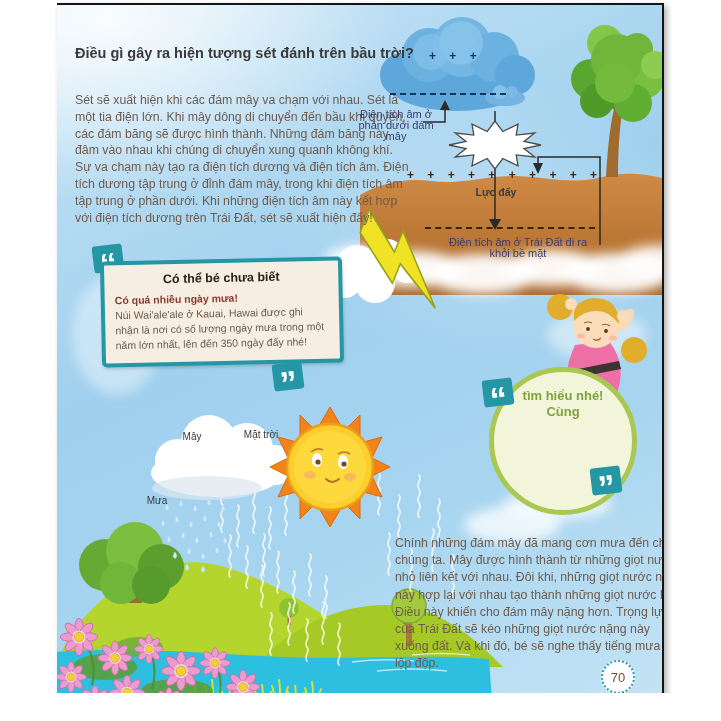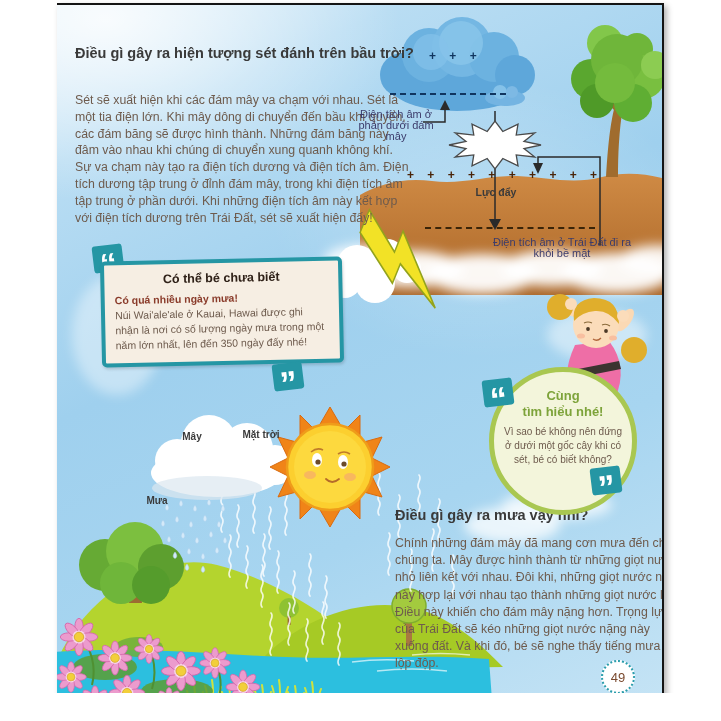--- a/index.html
+++ b/index.html
@@ -14,40 +14,40 @@
       linear-gradient(155deg,#dceef9 0%,#b9ddf3 16%,#9fd0ee 42%,#a7d5f0 68%,#c6e4f5 100%);}
   .pos{position:absolute;}
   .scene{position:absolute;left:0;top:0;}
   .title1{left:18px;top:40px;width:348px;font-size:14.5px;font-weight:bold;color:#3a3a3a;}
   .para{color:#6e5b4d;font-size:12.3px;}
   .para1{left:18px;top:87px;width:334px;line-height:16.8px;}
   .para2{left:338px;top:530px;width:288px;line-height:17.2px;}
   .title2{left:338px;top:502px;width:282px;font-size:14.5px;font-weight:bold;color:#3a3a3a;}
   .diag-label{font-size:11px;line-height:11px;color:#3c3c6b;text-align:center;}
   .lbl-cloud{left:300px;top:104px;width:78px;}
-  .lbl-ground{left:385px;top:232px;width:152px;margin-left:44px;}
+  .lbl-ground{left:385px;top:232px;width:152px;}
   .cloud-plus{left:372px;top:44px;font-weight:bold;font-size:12px;color:#10355f;letter-spacing:5px;}
   .ground-plus{left:350px;top:163px;width:252px;font-weight:bold;font-size:12px;color:#4a2408;letter-spacing:5px;}
   .dash{border-top:2px dashed #10355f;height:0;}
   .cloud-dash{left:333px;top:88px;width:116px;}
   .under-dash{left:368px;top:222px;width:170px;border-top:2.5px dashed #3a2408;}
   .force-label{left:409px;top:133px;width:60px;text-align:center;font-size:10.5px;font-weight:bold;color:#3a3a3a;margin-top:48px;}
   .fact-box{left:44px;top:254px;width:214px;background:#f6eee3;border:4px solid #2596a4;border-radius:5px;
             padding:8px 10px 10px;transform:rotate(-1.2deg);box-shadow:1px 2px 3px rgba(0,0,0,0.15);}
   .fact-title{text-align:center;font-weight:bold;font-size:12.5px;color:#2f2118;margin-bottom:7px;}
   .fact-sub{font-weight:bold;font-size:10.5px;color:#8a3b2a;margin-bottom:2px;}
   .fact-body{font-size:10.5px;line-height:15px;color:#6e5b4d;}
   .quote{width:30px;height:27px;background:#2596a4;color:#ffffff;border-radius:3px;
          display:flex;align-items:flex-start;justify-content:center;font-size:34px;line-height:40px;
          font-weight:bold;transform:rotate(-7deg);z-index:6;}
   .bubble{left:432px;top:362px;width:148px;height:148px;border-radius:50%;background:#f3f5db;
           border:5px solid #a9c751;box-sizing:border-box;text-align:center;z-index:5;}
   .bubble-title{margin-top:16px;font-weight:bold;font-size:13px;color:#7da33a;line-height:16px;}
   .bubble-body{margin:5px auto 0;width:124px;font-size:10px;line-height:14px;color:#6e5b4d;}
-  .wlabel{font-size:10px;color:#3a3a3a;text-align:center;font-weight:bold;}
+  .wlabel{font-size:10px;color:#3a3a3a;text-align:center;}
   .lbl-may{left:105px;top:426px;width:60px;}
   .lbl-mattroi{left:172px;top:424px;width:64px;}
   .lbl-mua{left:80px;top:490px;width:40px;}
   .badge{left:544px;top:655px;width:30px;height:30px;background:#ffffff;border:2px dotted #2b9dab;
          border-radius:50%;display:flex;align-items:center;justify-content:center;
          font-size:13px;color:#7a4a2f;z-index:6;}
   .z7{z-index:7;}
 </style>
 </head>
 <body>
@@ -322,29 +322,27 @@
 
     <div class="pos wlabel lbl-may">Mây</div>
     <div class="pos wlabel lbl-mattroi">Mặt trời</div>
     <div class="pos wlabel lbl-mua">Mưa</div>
 
     <div class="pos quote z7" style="left:426px;top:374px;">
         <span>“</span>
       </div>
     <div class="pos bubble">
       <div class="bubble-title">
+        <div>tìm hiểu nhé!</div>
         <div>Cùng</div>
-        <div>tìm hiểu nhé!</div>
-      </div>
-      <div class="bubble-body">Vì sao bé không nên đứng ở dưới một gốc cây khi có sét, bé có biết không?</div>
+      </div>
     </div>
     <div class="pos quote z7" style="left:534px;top:462px;">
         <span>”</span>
       </div>
 
-    <div class="pos title2">Điều gì gây ra mưa vậy nhỉ?</div>
     <div class="pos para para2">Chính những đám mây đã mang cơn mưa đến cho chúng ta. Mây được hình thành từ những giọt nước nhỏ liên kết với nhau. Đôi khi, những giọt nước nhỏ này hợp lại với nhau tạo thành những giọt nước lớn. Điều này khiến cho đám mây nặng hơn. Trọng lực của Trái Đất sẽ kéo những giọt nước nặng này xuống đất. Và khi đó, bé sẽ nghe thấy tiếng mưa rơi lộp độp.</div>
 
     <div class="pos badge">
-        <span>49</span>
+        <span>70</span>
       </div>
   </div>
 </div>
 
 </body></html>

